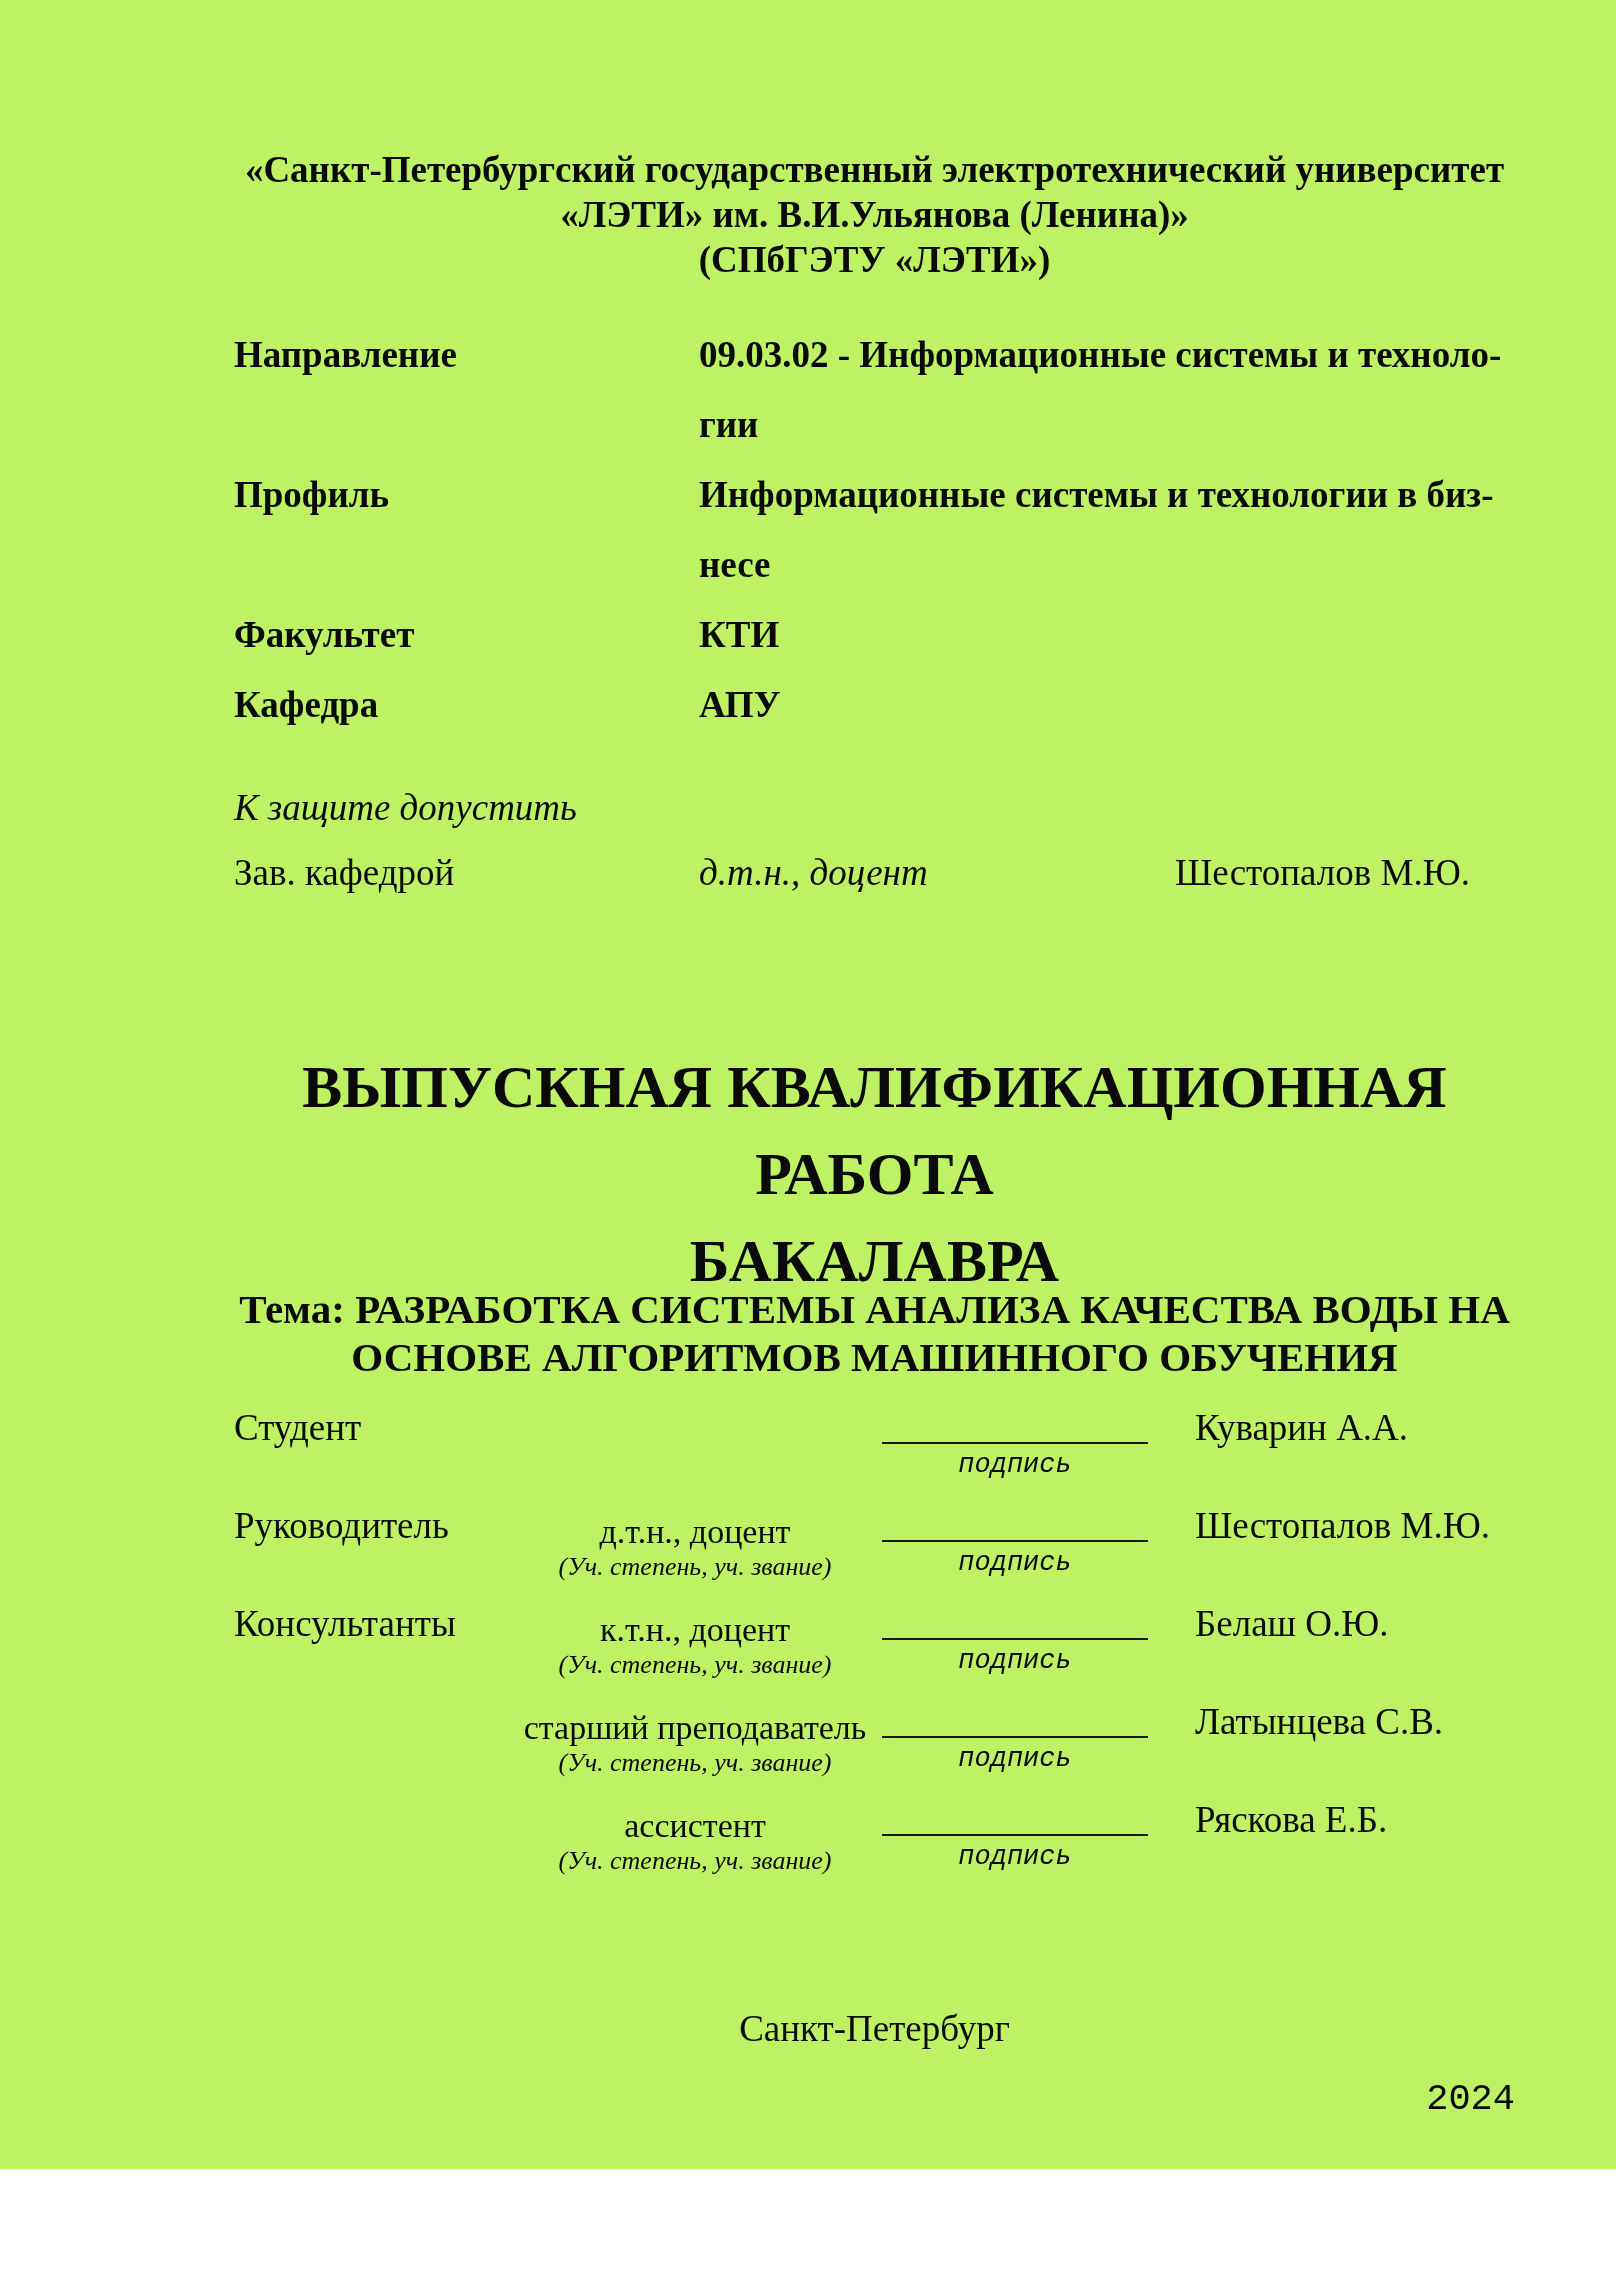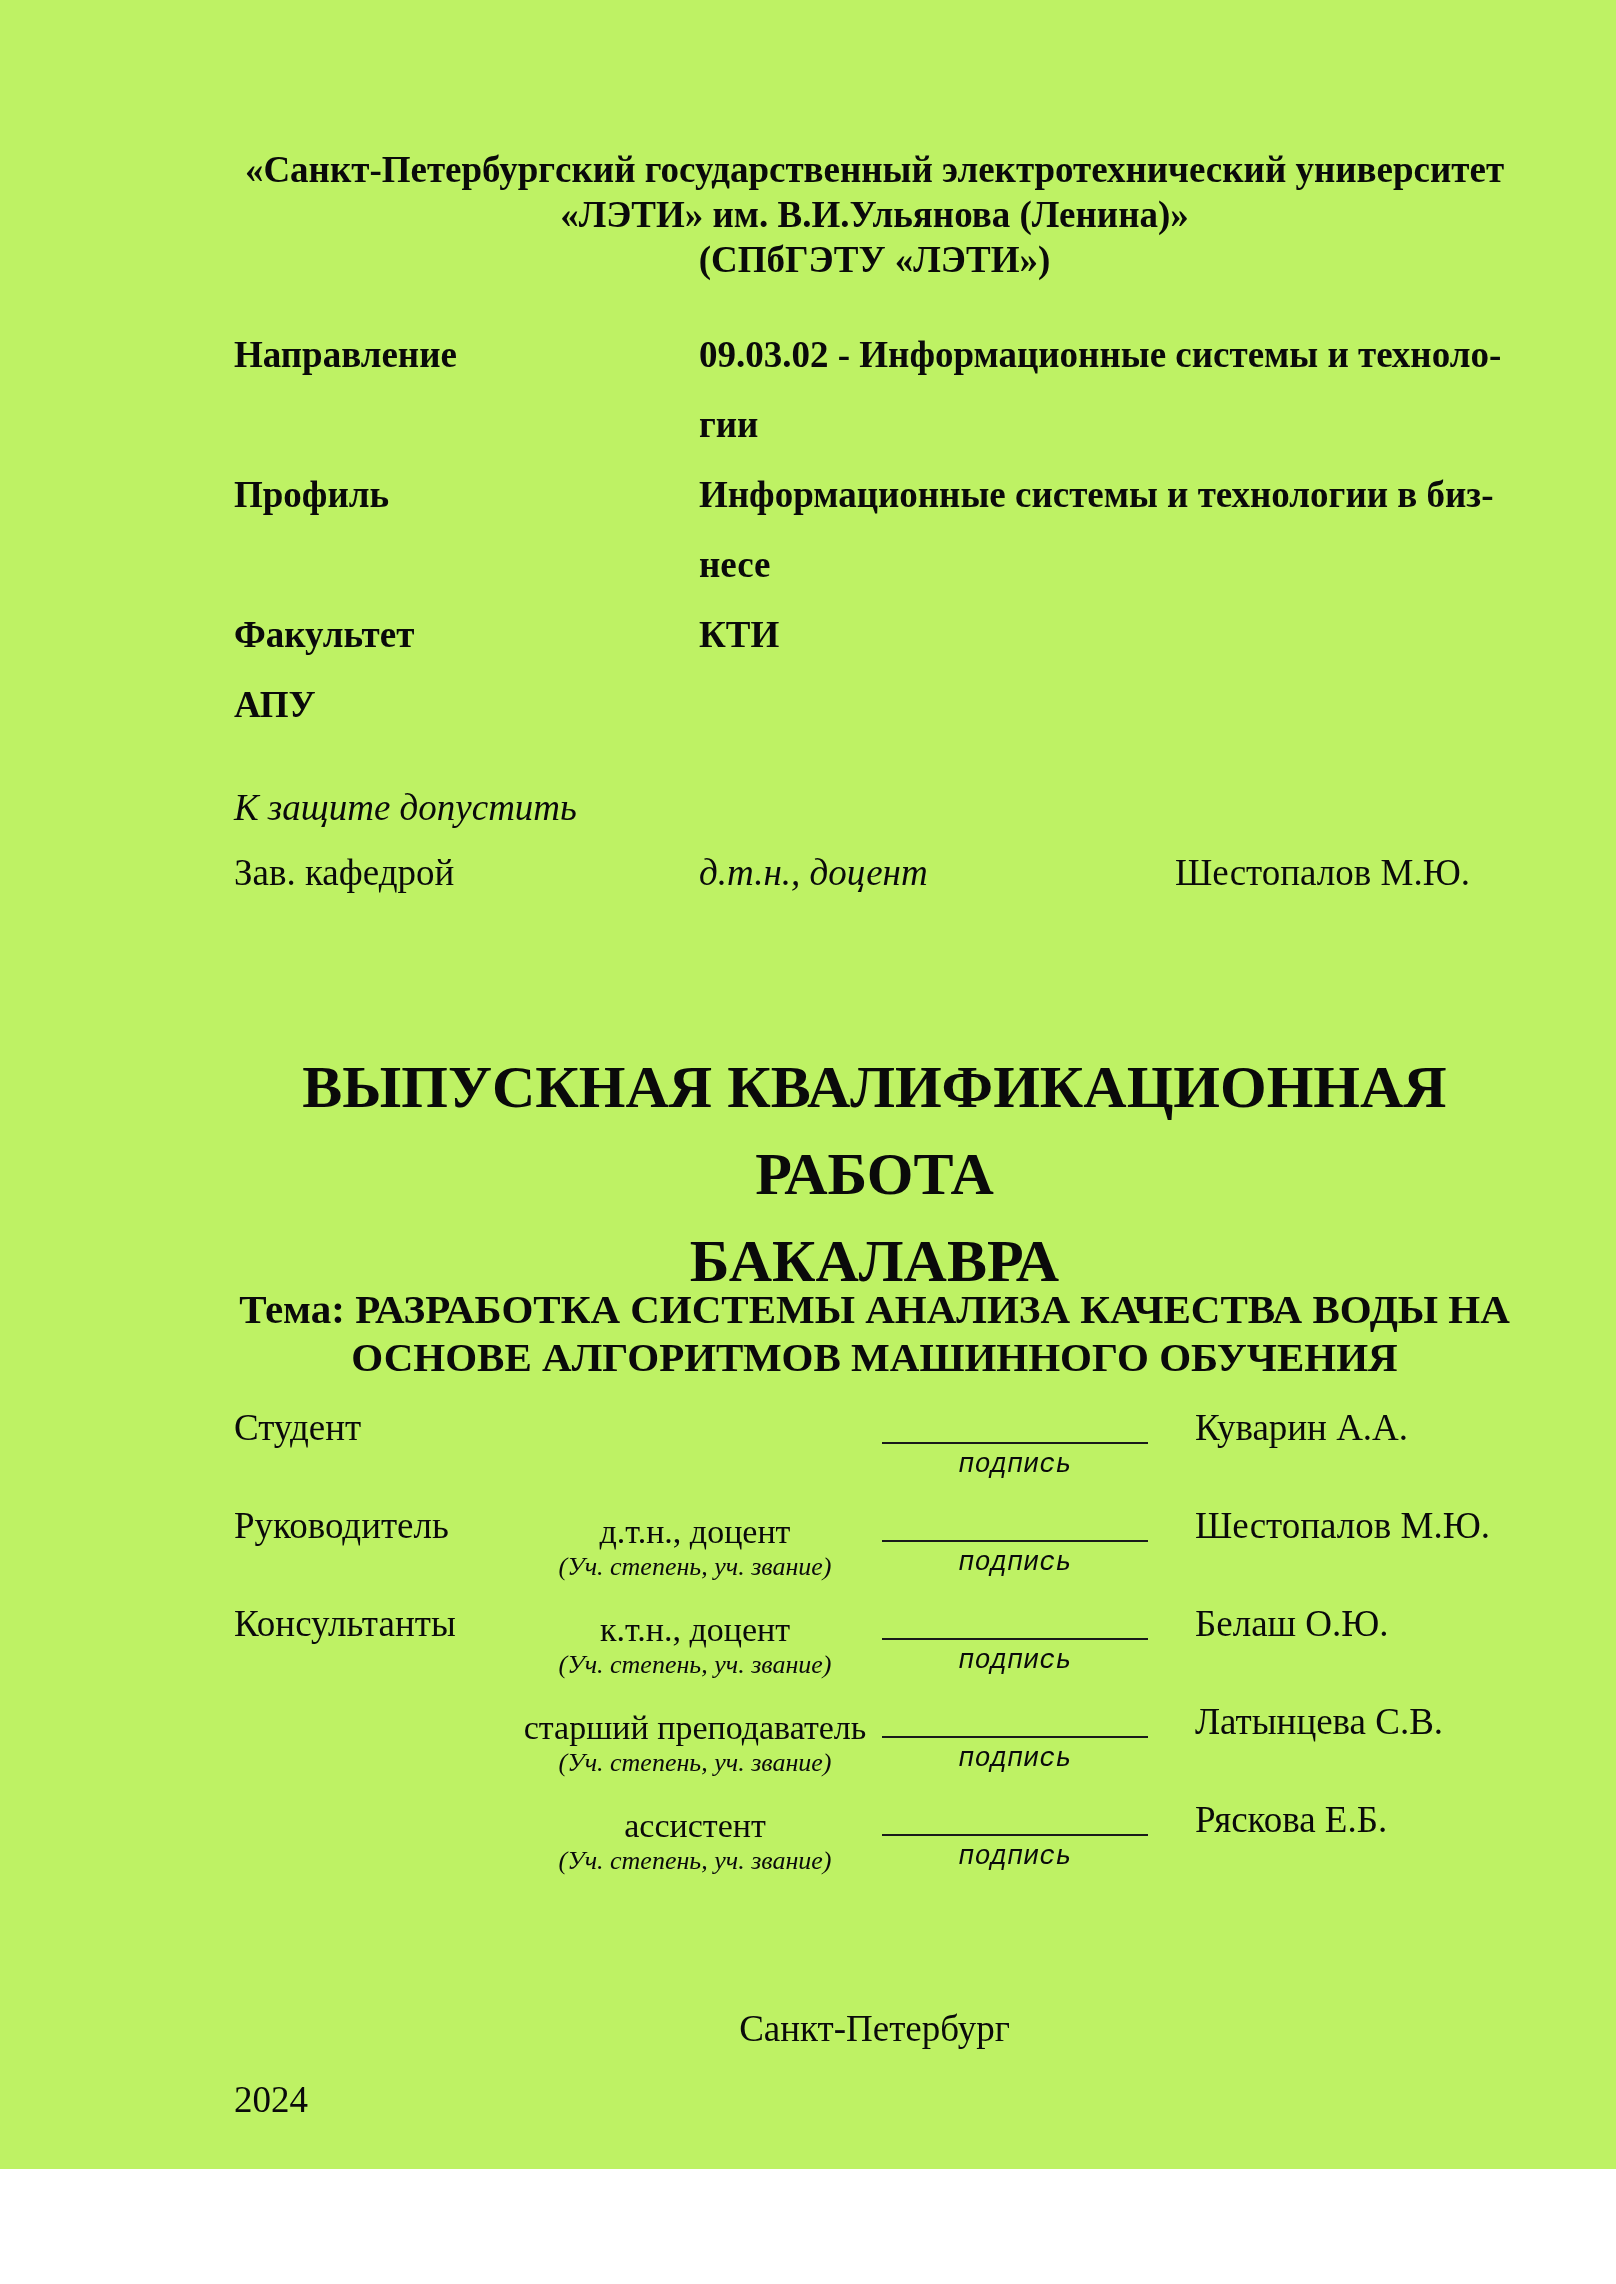--- a/index.html
+++ b/index.html
@@ -81,22 +81,23 @@
     position: absolute;
     left: 234px; right: 101px;
     top: 2007px;
     text-align: center;
     font-size: 37px;
   }
   .footer-year {
     position: absolute;
     left: 234px; right: 101px;
     top: 2078px;
-    text-align: left;
-    font-size: 37px;
+    text-align: right;
+    font-size: 37px;
+    font-family: Liberation Mono, monospace;
   }
 </style>
 </head>
 <body>
 
 <div class="page">
 
   <div class="header">
     <div>«Санкт-Петербургский государственный электротехнический университет</div>
     <div>«ЛЭТИ» им. В.И.Ульянова (Ленина)»</div>
@@ -118,20 +119,21 @@
     </div>
     <div class="info-line">
       <span class="info-label"></span>
       <span class="info-value">несе</span>
     </div>
     <div class="info-line">
       <span class="info-label">Факультет</span>
       <span class="info-value">КТИ</span>
     </div>
     <div class="info-line">
+      <span class="info-label">Кафедра</span>
       <span class="info-value">АПУ</span>
     </div>
   </div>
 
   <div class="admission-phrase">К защите допустить</div>
 
   <div class="zav-row">
     <span class="zav-label">Зав. кафедрой</span>
     <span class="zav-degree">д.т.н., доцент</span>
     <span class="zav-name">Шестопалов М.Ю.</span>

